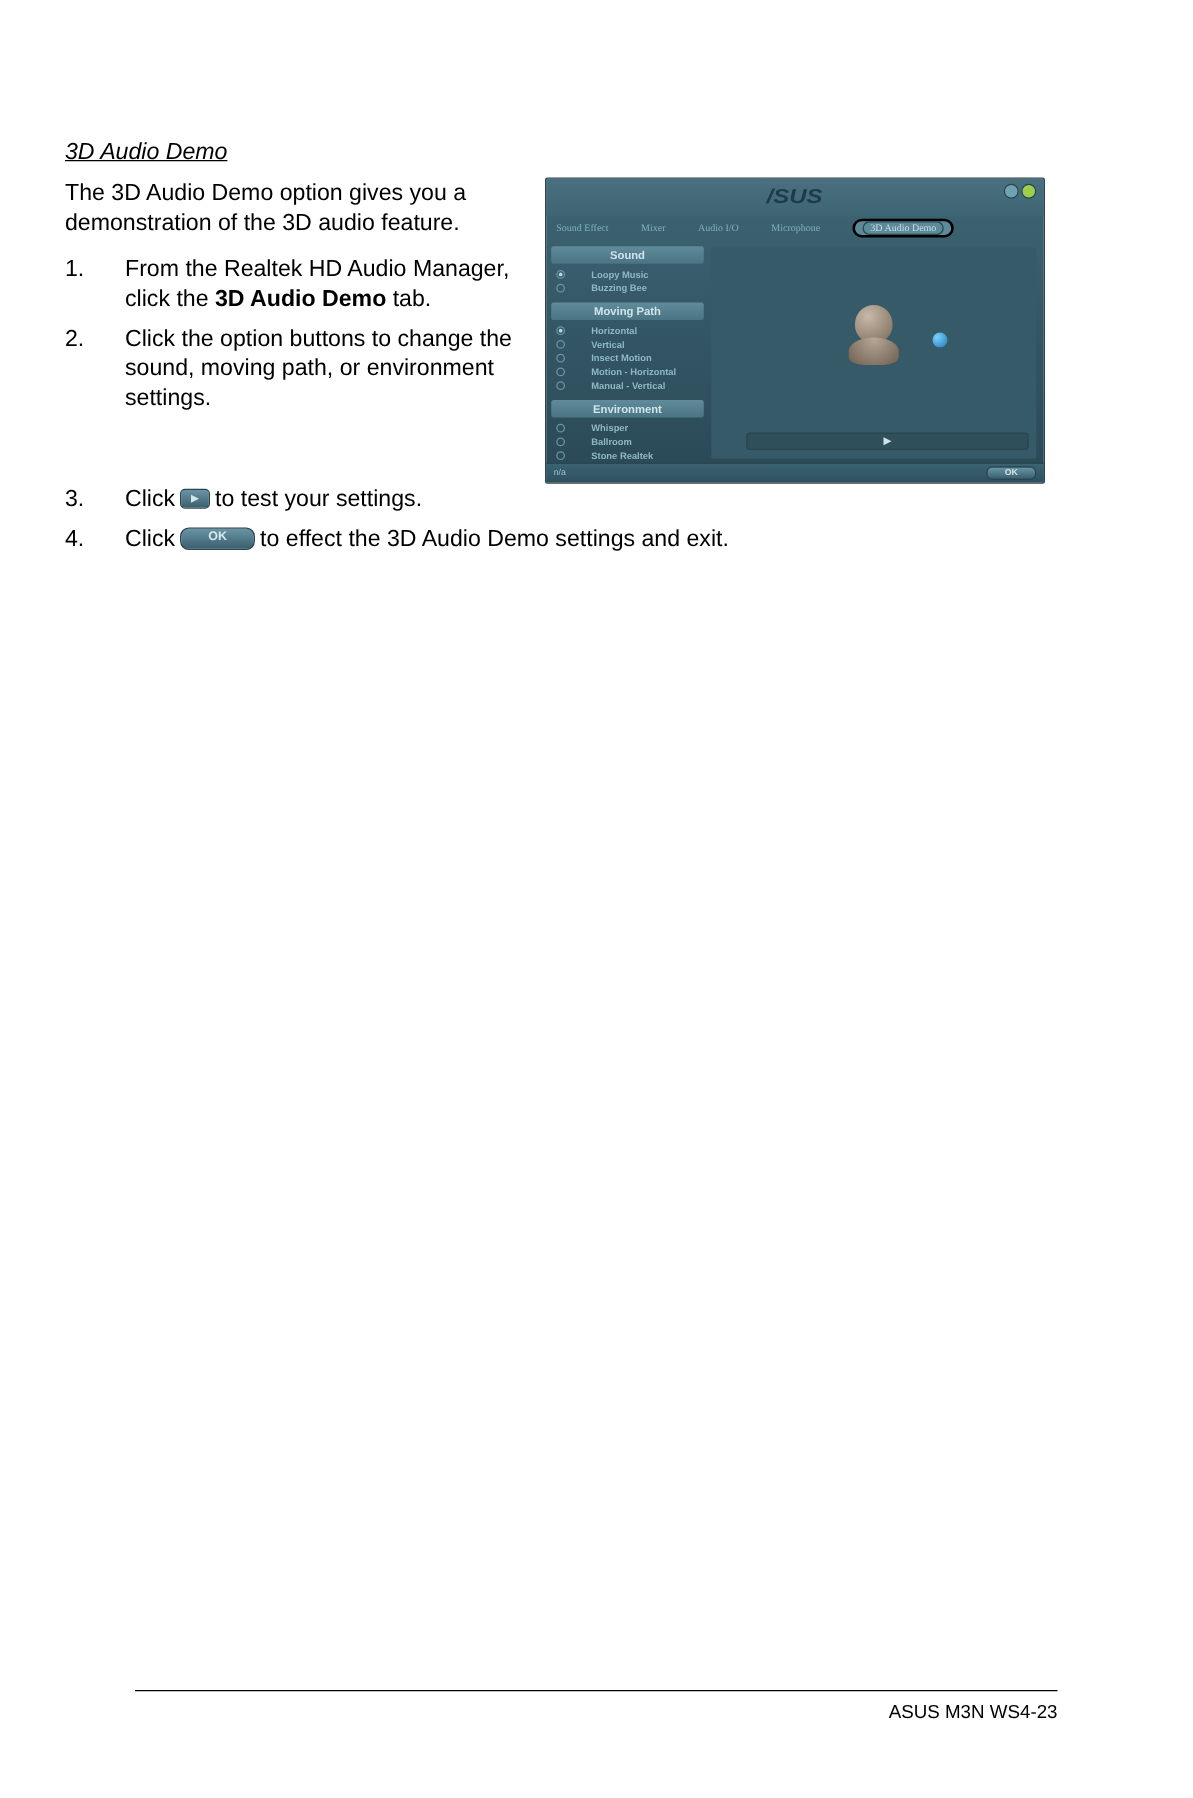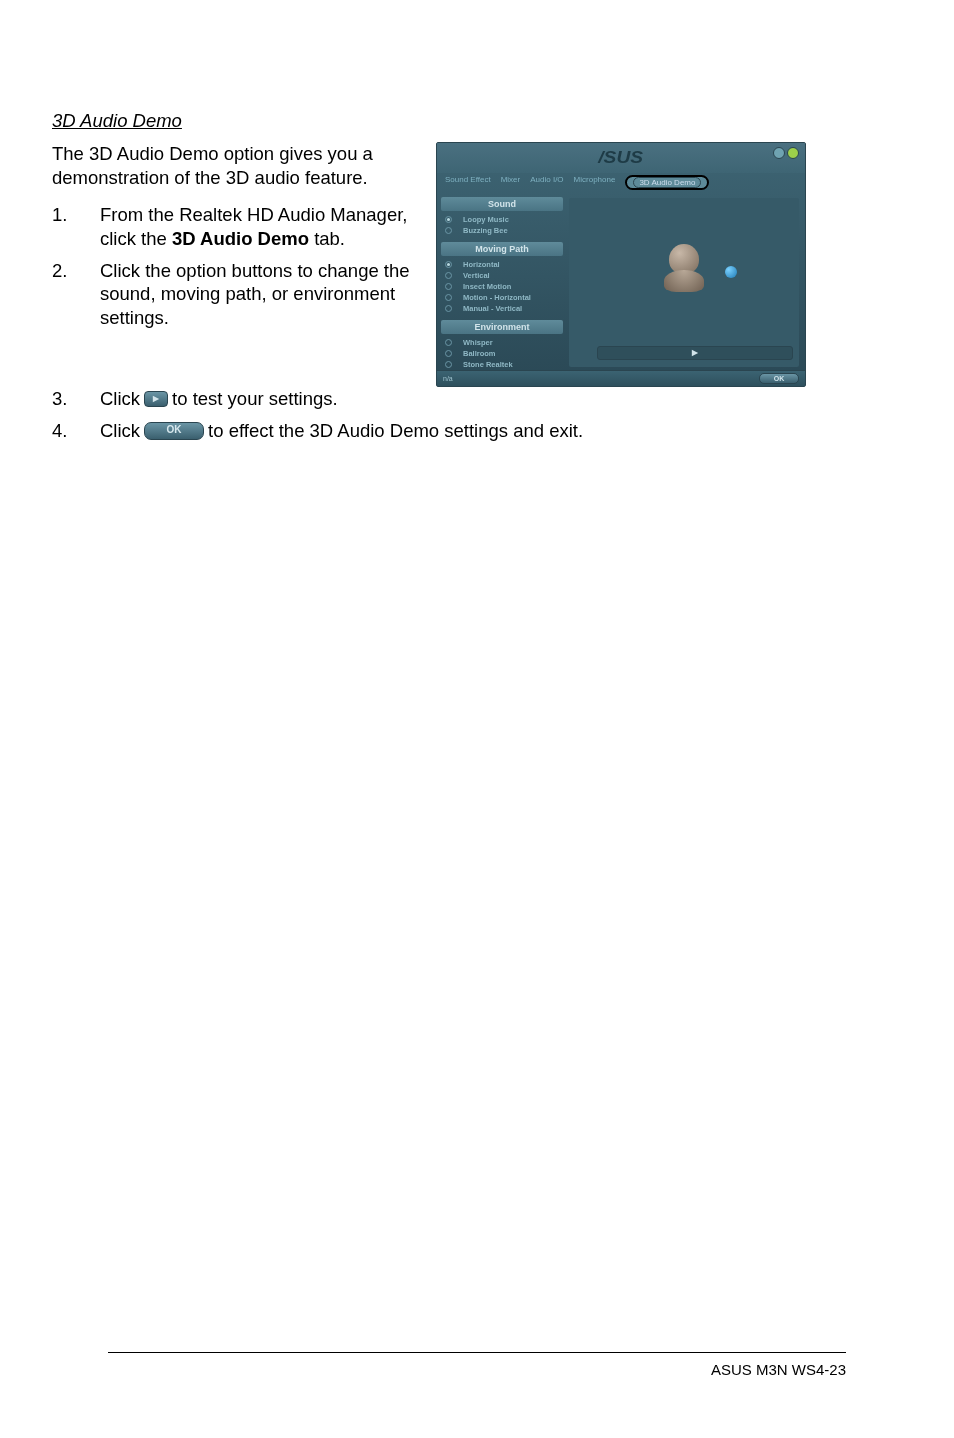--- a/index.html
+++ b/index.html
@@ -86,21 +86,21 @@
     border-radius: 7px;
     margin: 0 4px;
     color: #d7e8ee;
     font-size: 10px;
     font-weight: bold;
     vertical-align: middle;
   }
 
   
   .app-shot {
-    width: 370px;
+    width: 400px;
     height: 245px;
     background: linear-gradient(#3e6574,#2a4855);
     border: 1px solid #2a4550;
     border-radius: 2px;
     color: #a8c5cf;
     font-size: 9px;
     position: relative;
     overflow: hidden;
   }
   .app-top {
@@ -128,24 +128,26 @@
   .top-icons span {
     width: 12px; height: 12px;
     border-radius: 50%;
     background: #6fa3b1;
     display: inline-block;
     border: 1px solid #2a4550;
   }
   .top-icons span:last-child { background: #9dd04a; }
   .tab-row {
     display: flex;
-    gap: 10px;
+    gap: 26px;
     padding: 2px 8px 4px 8px;
     font-size: 8px;
     color: #7eb0c0;
+    align-items: center;
+    font-family: Liberation Serif, serif;
   }
   .tab-row .pill {
     border: 2px solid #000;
     border-radius: 10px;
     padding: 1px 6px;
     background: #5d8a99;
     color: #cde;
   }
   .tab-row .pill-inner {
     border: 1px solid #2a4550;
@@ -171,21 +173,21 @@
     padding: 2px 0;
     border-radius: 2px;
     margin: 3px 0 2px 0;
   }
   .radio-list {
     padding: 1px 2px 3px 4px;
   }
   .radio-item {
     display: flex;
     align-items: center;
-    gap: 11px;
+    gap: 21px;
     font-size: 7.5px;
     color: #8fb8c5;
     padding: 1px 0;
   }
   .radio {
     width: 7px; height: 7px;
     border: 1px solid #6a95a5;
     border-radius: 50%;
     display: inline-block;
     position: relative;

